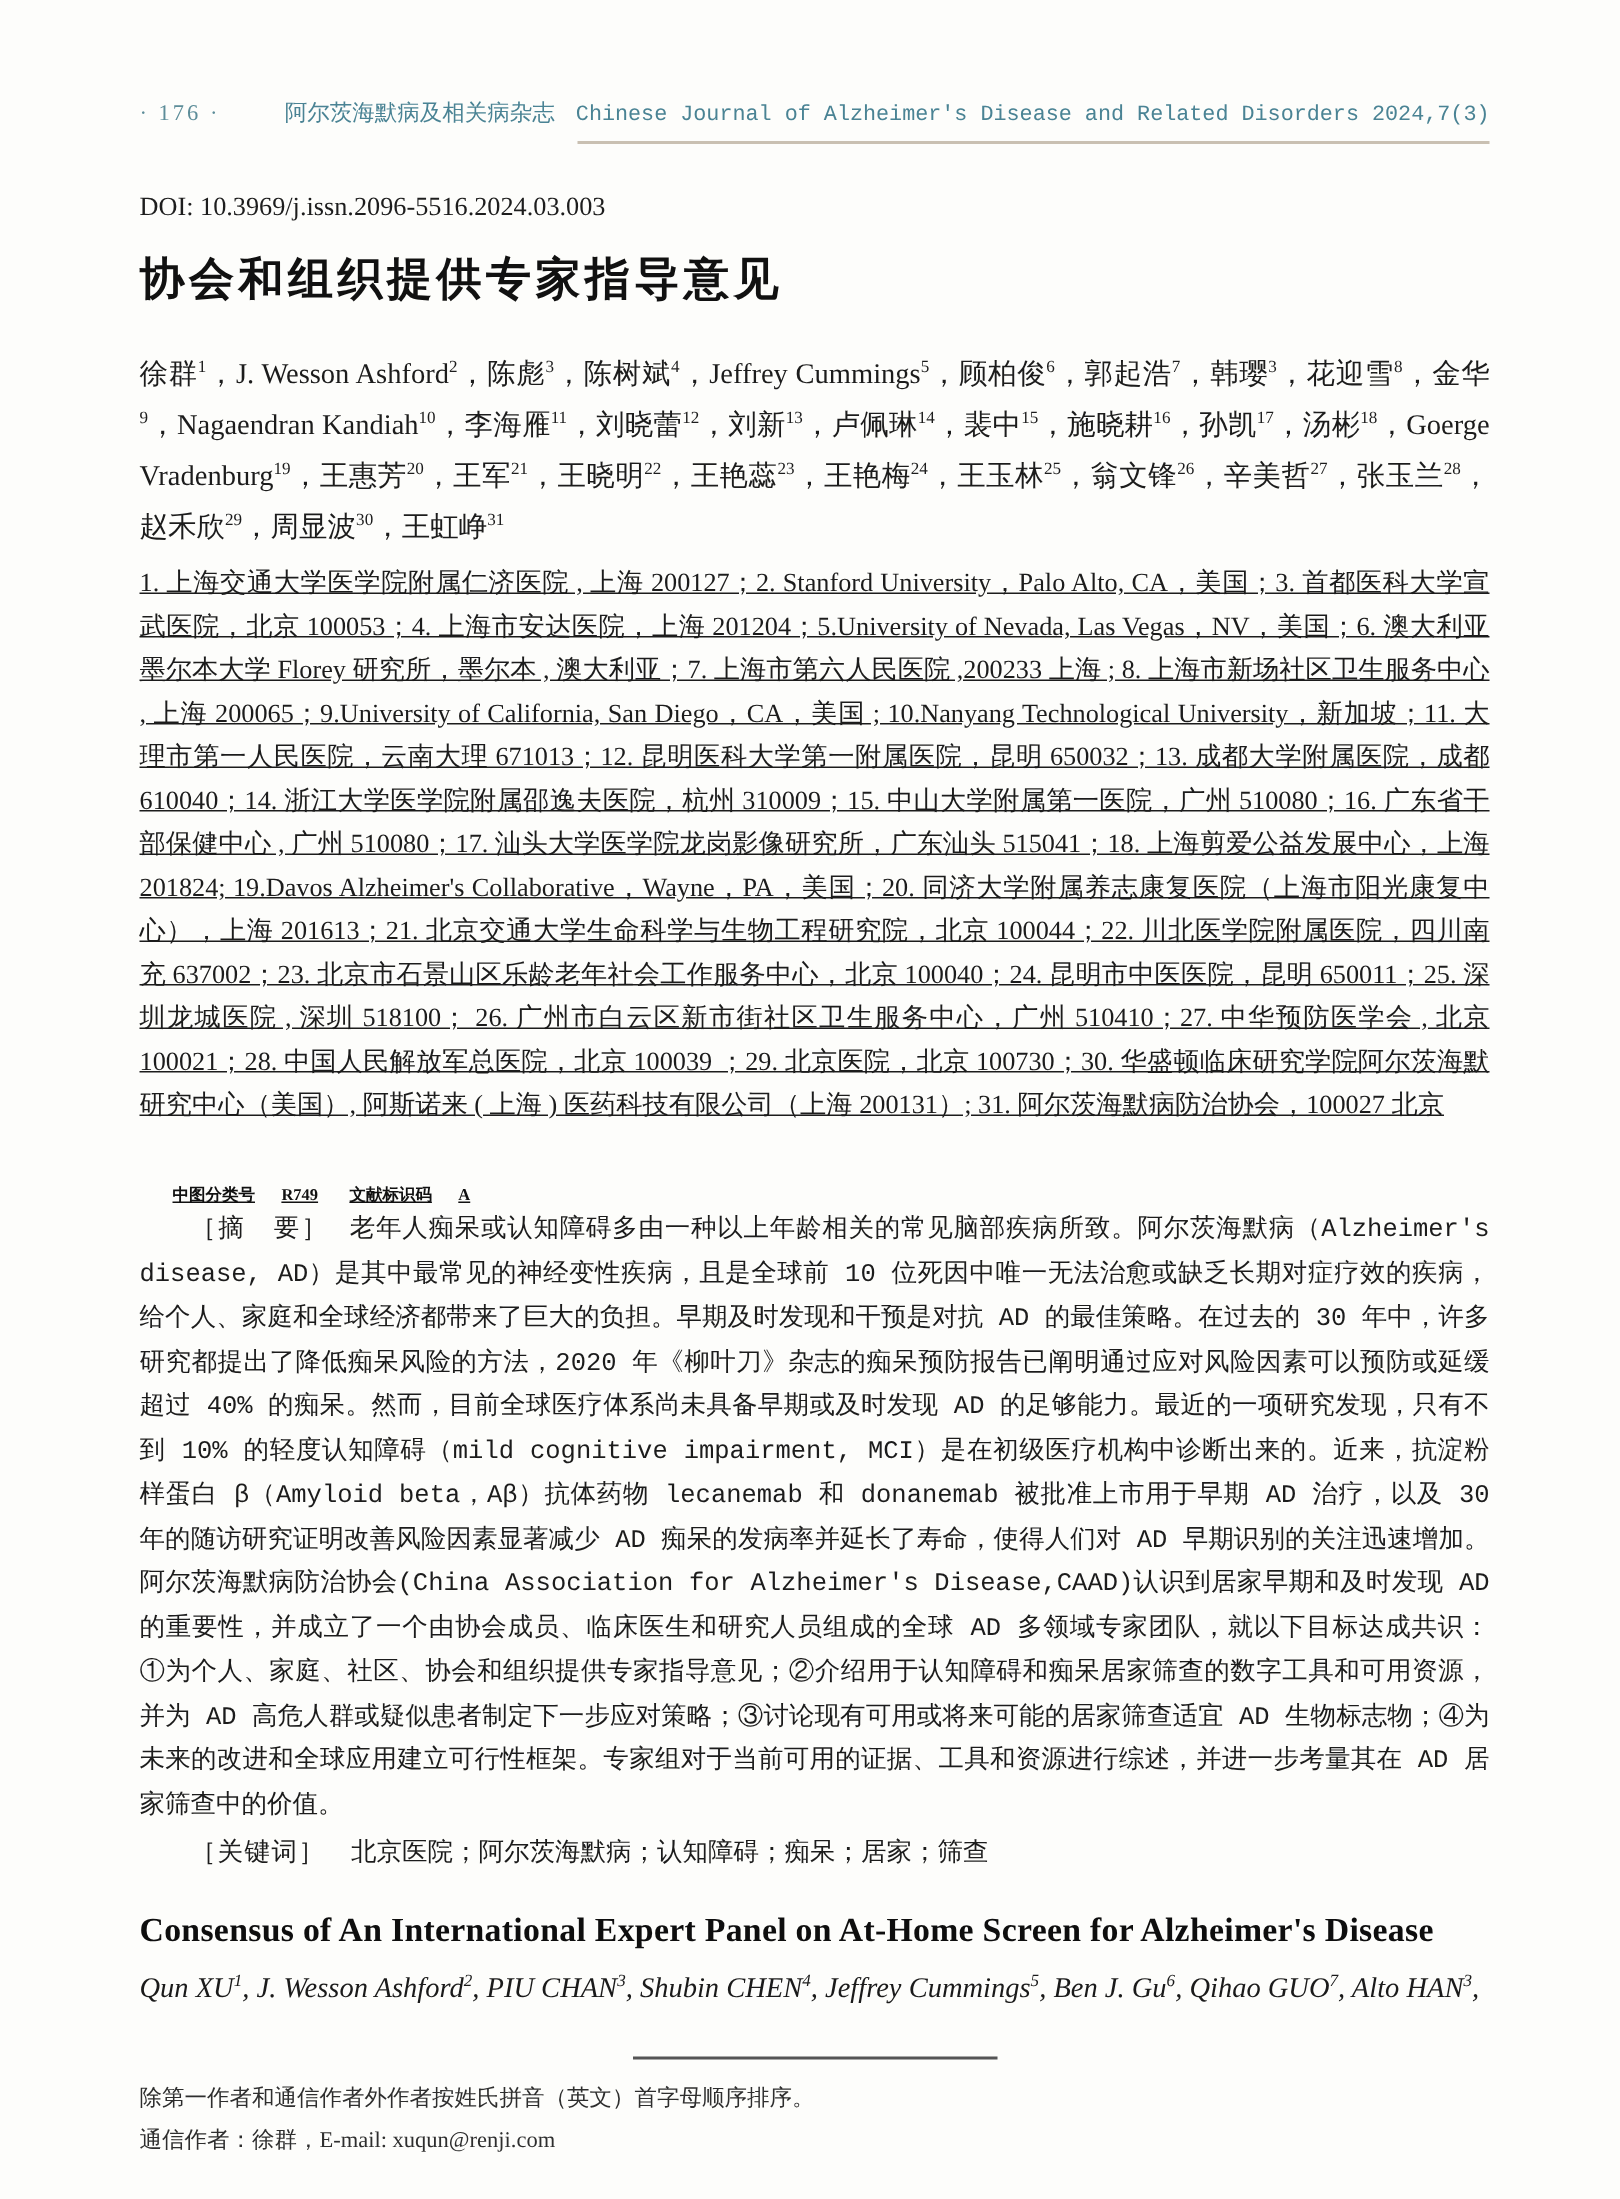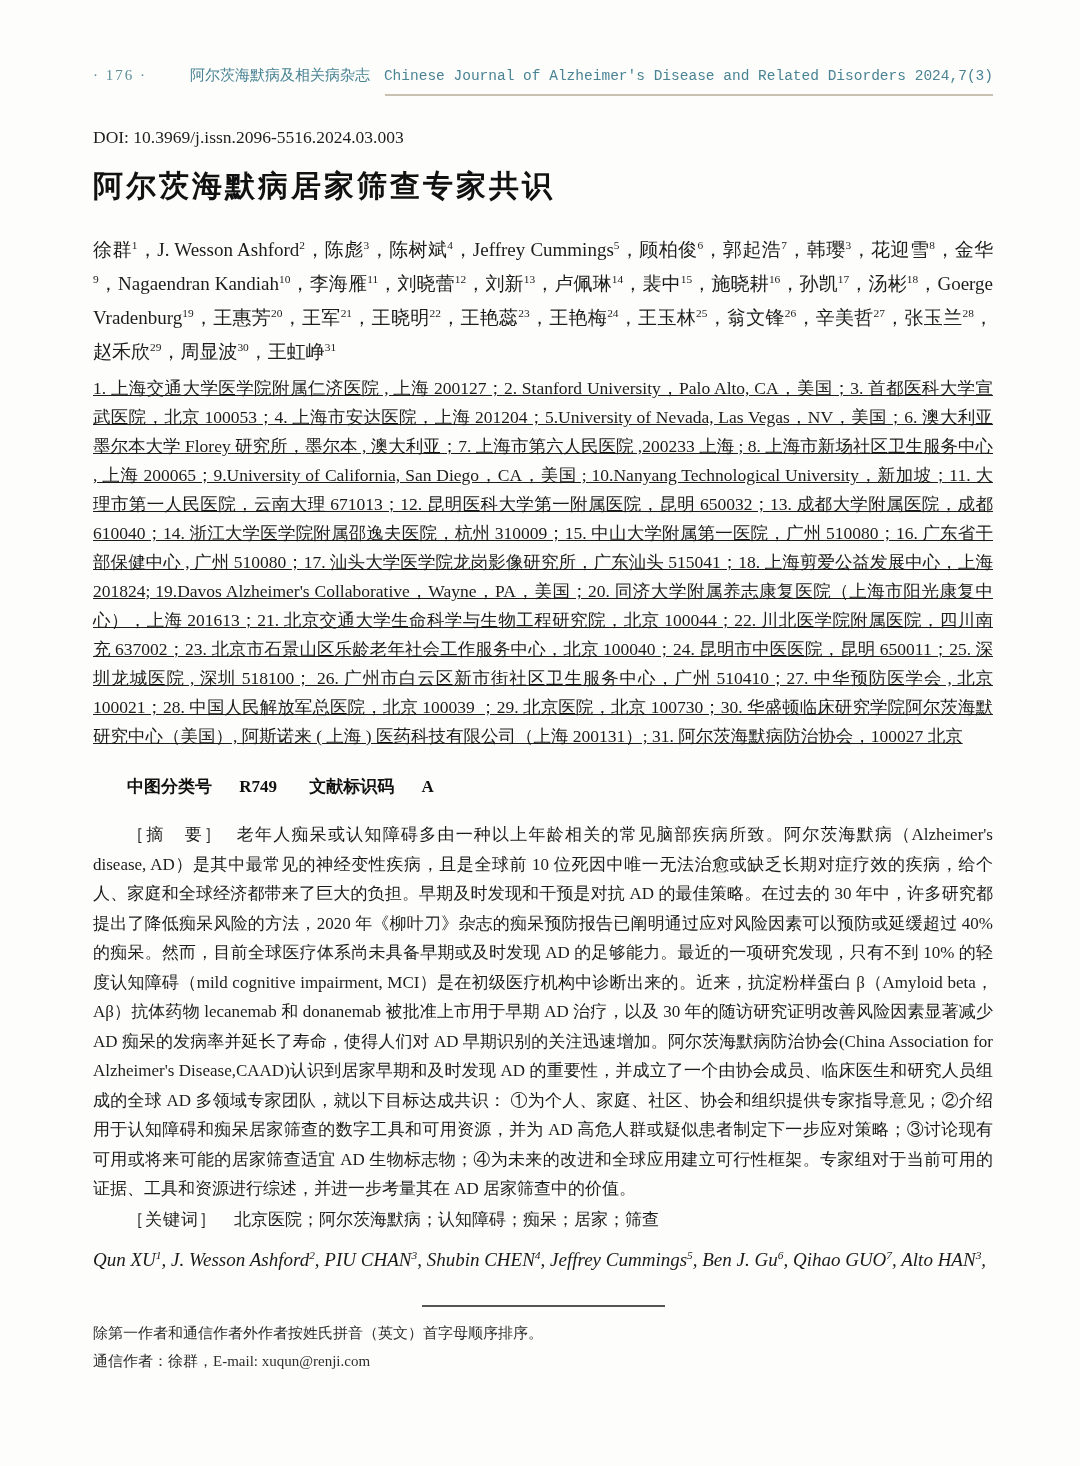--- a/index.html
+++ b/index.html
@@ -24,21 +24,21 @@
   .section-label{margin-top:36px;font-size:20px;color:#2e2e2e;font-family:"Liberation Sans","DejaVu Sans",sans-serif;letter-spacing:3px;}
   
   .title-cn{margin-top:18px;font-size:30px;font-weight:700;color:#111;
     font-family:"Liberation Sans","DejaVu Sans",sans-serif;letter-spacing:3px;}
   
   .authors-cn{margin-top:26px;font-size:19px;line-height:34px;color:#1c1c1c;text-align:justify;}
   .authors-cn sup,.authors-en sup{font-size:0.6em;line-height:0;}
   
   .affiliations{margin-top:5px;font-size:17.5px;line-height:29px;color:#1c1c1c;text-align:justify;text-decoration:underline;}
   
-  .clc{margin-top:24px;font-size:17px;font-weight:700;color:#111;padding-left:2em;}
+  .clc{margin-top:38px;font-size:11px;font-weight:700;color:#111;padding-left:2em;text-decoration:underline;}
   .clc .sp{margin-right:1.6em;}
   .clc .spv{margin-right:1.9em;}
   
   .abstract{margin-top:7px;font-size:17px;line-height:29.5px;color:#1c1c1c;text-align:justify;text-indent:2em;}
   .abstract .label{letter-spacing:1px;margin-right:0.8em;}
   
   .keywords{margin-top:1px;font-size:17px;line-height:29px;color:#1c1c1c;padding-left:2em;}
   .keywords .label{letter-spacing:1px;margin-right:1em;}
   
   .title-en{margin-top:25px;font-size:22.5px;font-weight:700;color:#0e0e0e;letter-spacing:0.2px;}
@@ -56,38 +56,39 @@
     <span class="page-num">· 176 ·</span>
     <span class="journal">
       <span class="cn">阿尔茨海默病及相关病杂志</span><span class="en">Chinese Journal of Alzheimer's Disease and Related Disorders 2024,7(3)</span>
     </span>
   </div>
   <div class="header-rule"></div>
 
   <div class="doi">DOI: 10.3969/j.issn.2096-5516.2024.03.003</div>
 
 
-  <h1 class="title-cn" style="margin:18px 0 0 0;">阿尔茨海默病居家筛查专家共识</h1>
+  <h1 class="title-cn" style="margin:18px 0 0 0;">协会和组织提供专家指导意见</h1>
 
   <p class="authors-cn" style="margin:26px 0 0 0;"><span>徐群</span><sup>1</sup>，<span>J. Wesson Ashford</span><sup>2</sup>，<span>陈彪</span><sup>3</sup>，<span>陈树斌</span><sup>4</sup>，<span>Jeffrey Cummings</span><sup>5</sup>，<span>顾柏俊</span><sup>6</sup>，<span>郭起浩</span><sup>7</sup>，<span>韩璎</span><sup>3</sup>，<span>花迎雪</span><sup>8</sup>，<span>金华</span><sup>9</sup>，<span>Nagaendran Kandiah</span><sup>10</sup>，<span>李海雁</span><sup>11</sup>，<span>刘晓蕾</span><sup>12</sup>，<span>刘新</span><sup>13</sup>，<span>卢佩琳</span><sup>14</sup>，<span>裴中</span><sup>15</sup>，<span>施晓耕</span><sup>16</sup>，<span>孙凯</span><sup>17</sup>，<span>汤彬</span><sup>18</sup>，<span>Goerge Vradenburg</span><sup>19</sup>，<span>王惠芳</span><sup>20</sup>，<span>王军</span><sup>21</sup>，<span>王晓明</span><sup>22</sup>，<span>王艳蕊</span><sup>23</sup>，<span>王艳梅</span><sup>24</sup>，<span>王玉林</span><sup>25</sup>，<span>翁文锋</span><sup>26</sup>，<span>辛美哲</span><sup>27</sup>，<span>张玉兰</span><sup>28</sup>，<span>赵禾欣</span><sup>29</sup>，<span>周显波</span><sup>30</sup>，<span>王虹峥</span><sup>31</sup></p>
 
   <p class="affiliations" style="margin:5px 0 0 0;">1. 上海交通大学医学院附属仁济医院 , 上海 200127；2. Stanford University，Palo Alto, CA，美国；3. 首都医科大学宣武医院，北京 100053；4. 上海市安达医院，上海 201204；5.University of Nevada, Las Vegas，NV，美国；6. 澳大利亚墨尔本大学 Florey 研究所，墨尔本 , 澳大利亚；7. 上海市第六人民医院 ,200233 上海 ; 8. 上海市新场社区卫生服务中心 , 上海 200065；9.University of California, San Diego，CA，美国 ; 10.Nanyang Technological University，新加坡；11. 大理市第一人民医院，云南大理 671013；12. 昆明医科大学第一附属医院，昆明 650032；13. 成都大学附属医院，成都 610040；14. 浙江大学医学院附属邵逸夫医院，杭州 310009；15. 中山大学附属第一医院，广州 510080；16. 广东省干部保健中心 , 广州 510080；17. 汕头大学医学院龙岗影像研究所，广东汕头 515041；18. 上海剪爱公益发展中心，上海 201824; 19.Davos Alzheimer's Collaborative，Wayne，PA，美国；20. 同济大学附属养志康复医院（上海市阳光康复中心），上海 201613；21. 北京交通大学生命科学与生物工程研究院，北京 100044；22. 川北医学院附属医院，四川南充 637002；23. 北京市石景山区乐龄老年社会工作服务中心，北京 100040；24. 昆明市中医医院，昆明 650011；25. 深圳龙城医院 , 深圳 518100； 26. 广州市白云区新市街社区卫生服务中心，广州 510410；27. 中华预防医学会 , 北京 100021；28. 中国人民解放军总医院，北京 100039 ；29. 北京医院，北京 100730；30. 华盛顿临床研究学院阿尔茨海默研究中心（美国）, 阿斯诺来 ( 上海 ) 医药科技有限公司（上海 200131）; 31. 阿尔茨海默病防治协会，100027 北京</p>
 
   <div class="clc">
     <span class="sp">中图分类号</span><span class="spv">R749</span><span class="sp">文献标识码</span><span>A</span>
   </div>
 
-  <p class="abstract" style="margin:22px 0 0 0;">
+  <p class="abstract" style="margin:2px 0 0 0;font-family:Liberation Mono, monospace;">
     <span class="label">［摘　要］</span><span>老年人痴呆或认知障碍多由一种以上年龄相关的常见脑部疾病所致。阿尔茨海默病（Alzheimer's disease, AD）是其中最常见的神经变性疾病，且是全球前 10 位死因中唯一无法治愈或缺乏长期对症疗效的疾病，给个人、家庭和全球经济都带来了巨大的负担。早期及时发现和干预是对抗 AD 的最佳策略。在过去的 30 年中，许多研究都提出了降低痴呆风险的方法，2020 年《柳叶刀》杂志的痴呆预防报告已阐明通过应对风险因素可以预防或延缓超过 40% 的痴呆。然而，目前全球医疗体系尚未具备早期或及时发现 AD 的足够能力。最近的一项研究发现，只有不到 10% 的轻度认知障碍（mild cognitive impairment, MCI）是在初级医疗机构中诊断出来的。近来，抗淀粉样蛋白 β（Amyloid beta，Aβ）抗体药物 lecanemab 和 donanemab 被批准上市用于早期 AD 治疗，以及 30 年的随访研究证明改善风险因素显著减少 AD 痴呆的发病率并延长了寿命，使得人们对 AD 早期识别的关注迅速增加。阿尔茨海默病防治协会(China Association for Alzheimer's Disease,CAAD)认识到居家早期和及时发现 AD 的重要性，并成立了一个由协会成员、临床医生和研究人员组成的全球 AD 多领域专家团队，就以下目标达成共识： ①为个人、家庭、社区、协会和组织提供专家指导意见；②介绍用于认知障碍和痴呆居家筛查的数字工具和可用资源，并为 AD 高危人群或疑似患者制定下一步应对策略；③讨论现有可用或将来可能的居家筛查适宜 AD 生物标志物；④为未来的改进和全球应用建立可行性框架。专家组对于当前可用的证据、工具和资源进行综述，并进一步考量其在 AD 居家筛查中的价值。</span>
   </p>
 
   <div class="keywords">
     <span class="label">［关键词］</span><span>北京医院；阿尔茨海默病；认知障碍；痴呆；居家；筛查</span>
   </div>
 
+  <h2 class="title-en" style="margin:25px 0 0 0;">Consensus of An International Expert Panel on At-Home Screen for Alzheimer's Disease</h2>
 
   <p class="authors-en" style="margin:15px 0 0 0;"><span>Qun XU</span><sup>1</sup>, <span>J. Wesson Ashford</span><sup>2</sup>, <span>PIU CHAN</span><sup>3</sup>, <span>Shubin CHEN</span><sup>4</sup>, <span>Jeffrey Cummings</span><sup>5</sup>, <span>Ben J. Gu</span><sup>6</sup>, <span>Qihao GUO</span><sup>7</sup>, <span>Alto HAN</span><sup>3</sup>,</p>
 
   <hr class="footnote-rule">
 
   <div class="footnote">
     <div>除第一作者和通信作者外作者按姓氏拼音（英文）首字母顺序排序。</div>
     <div>通信作者：徐群，E-mail: xuqun@renji.com</div>
 
   </div>

